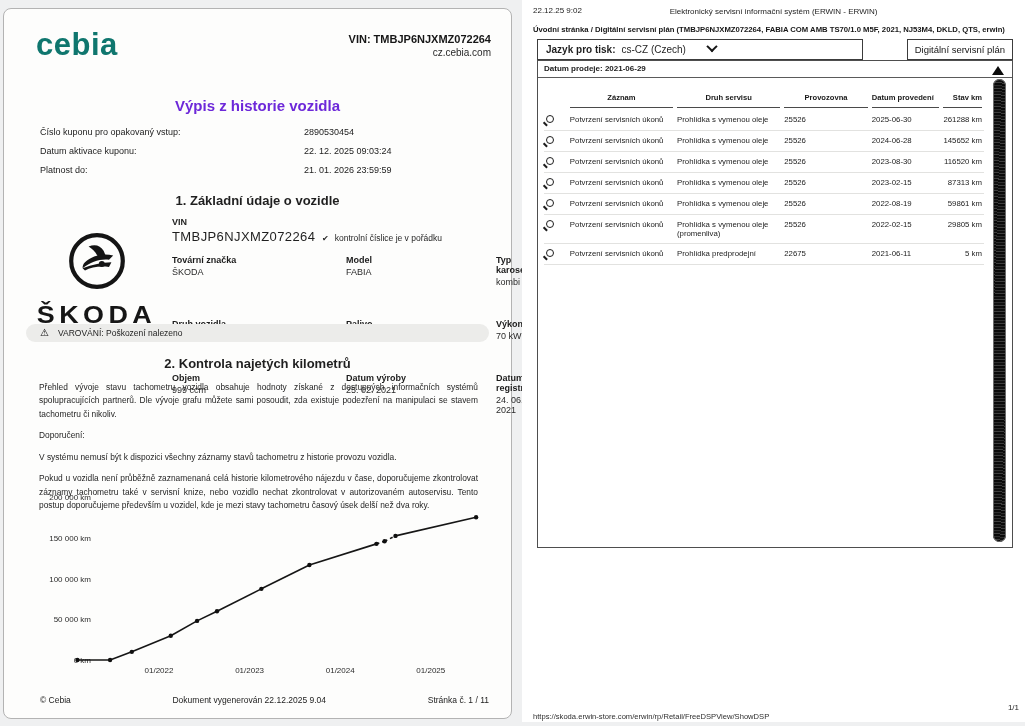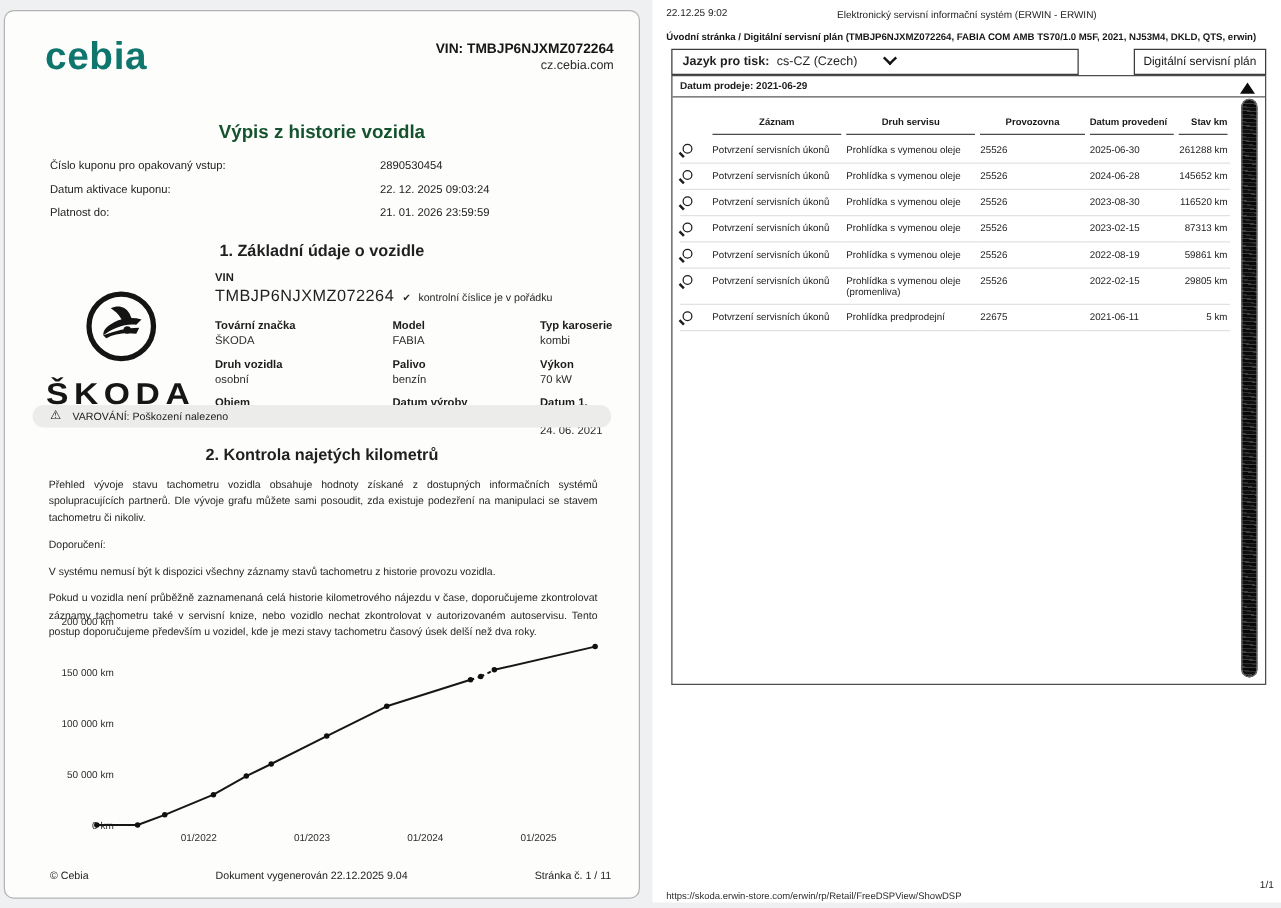--- a/index.html
+++ b/index.html
@@ -18,36 +18,36 @@
     background:#fdfdfc; border:1px solid #b3b3b3; border-radius:8px;
   }
   .cebia-logo {
     position:absolute; left:32px; top:18px;
     font-size:31px; font-weight:700; letter-spacing:.5px; color:#0f766e;
   }
   .vin-head { position:absolute; right:20px; top:24px; text-align:right; }
   .vin-head .l1 { font-size:11px; font-weight:700; color:#161616; }
   .vin-head .l2 { font-size:10px; color:#2a2a2a; margin-top:2px; }
   .page-title { position:absolute; left:0; right:0; top:88px; text-align:center;
-    font-size:15px; font-weight:600; color:#14532d; }
+    font-size:15px; font-weight:600; color:#6d28d9; }
   .coupon-block { position:absolute; left:36px; top:118px; right:30px; }
   .coupon-row { display:flex; font-size:9px; color:#222; margin-bottom:9px; }
   .coupon-row .cl { width:264px; }
   .coupon-row .cv { }
   .s1-title { position:absolute; left:0; right:0; top:184px; text-align:center;
     font-size:13px; font-weight:600; }
   .skoda-block { position:absolute; left:30px; top:222px; width:125px; text-align:center; }
   .skoda-word { font-size:24px; font-weight:800; letter-spacing:4px; color:#161616;
     transform:scaleX(1.12); transform-origin:center; margin-top:6px; }
   .vin-label { position:absolute; left:168px; top:208px; font-size:9px; font-weight:700; }
   .vin-value { position:absolute; left:168px; top:220px; font-size:13px; letter-spacing:.4px; }
   .vin-check { position:absolute; left:318px; top:224px; font-size:8.5px; color:#262626; }
   .vin-check .ck { margin-right:6px; font-size:8px; }
   .fields-grid { position:absolute; left:168px; top:246px; right:18px;
-    display:grid; grid-template-columns:142px 118px auto; column-gap:0; row-gap:9px; }
+    display:grid; grid-template-columns:142px 118px auto; column-gap:0; row-gap:9px;gap:32px; }
   .fld .fl { font-size:9px; font-weight:700; color:#1c1c1c; }
   .fld .fv { font-size:9px; color:#2a2a2a; margin-top:2px; }
   .warning-bar { position:absolute; left:22px; right:22px; top:315px; height:18px;
     background:#ececea; border-radius:9px; display:flex; align-items:center;
     padding-left:14px; font-size:8.5px; color:#1d1d1d; }
   .warning-bar .w-ic { font-size:10px; margin-right:9px; color:#111; line-height:1; }
   .s2-title { position:absolute; left:0; right:0; top:347px; text-align:center;
     font-size:13px; font-weight:600; }
   .s2-paragraphs { position:absolute; left:35px; right:33px; top:372px; }
   .s2-paragraphs p { font-size:8.4px; line-height:1.6; text-align:justify;

